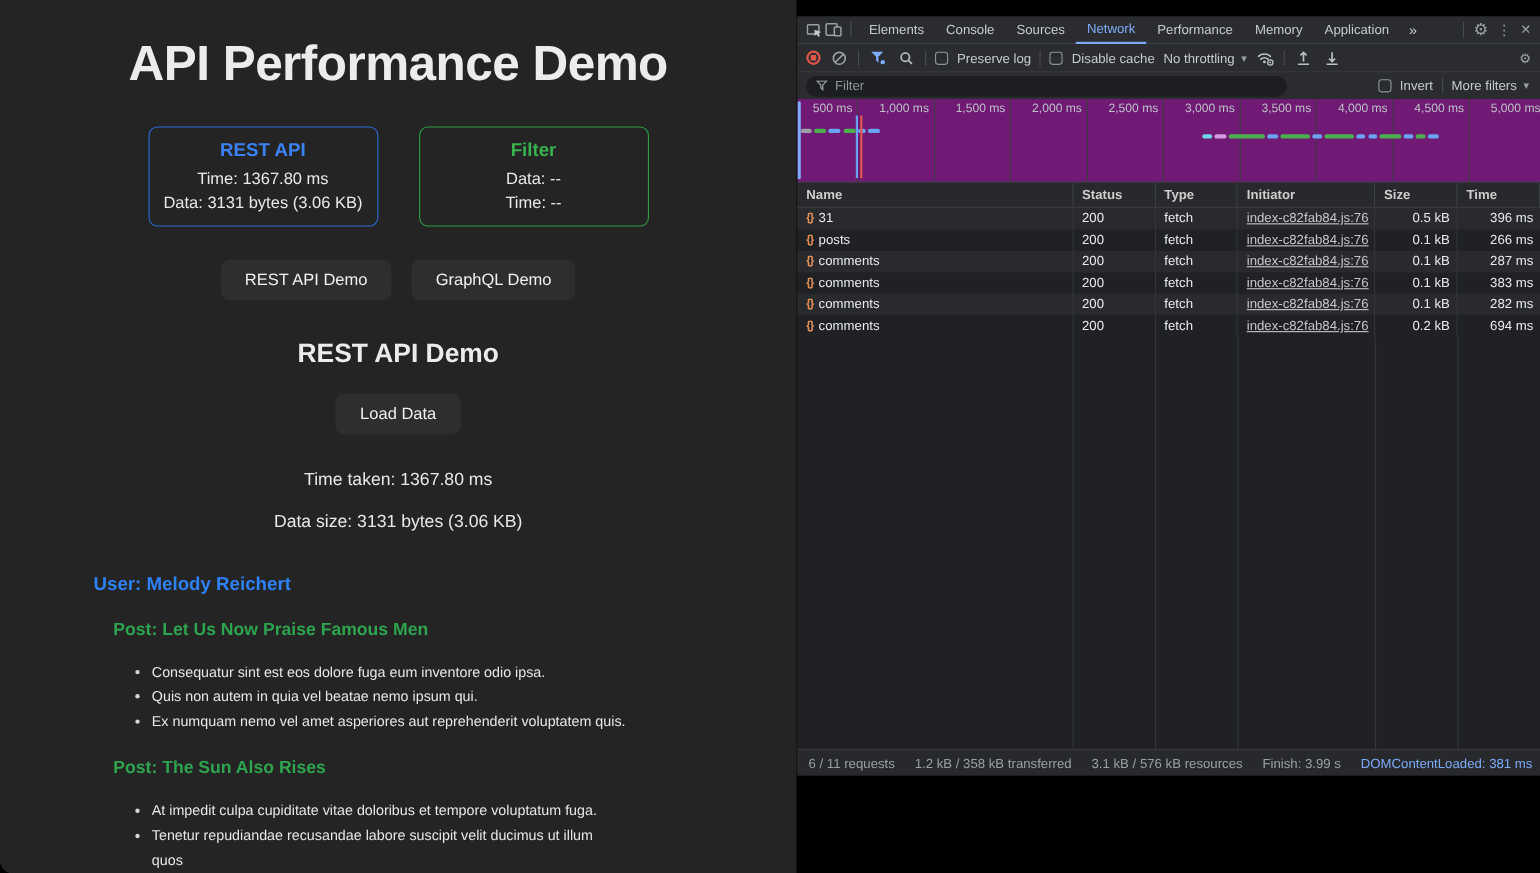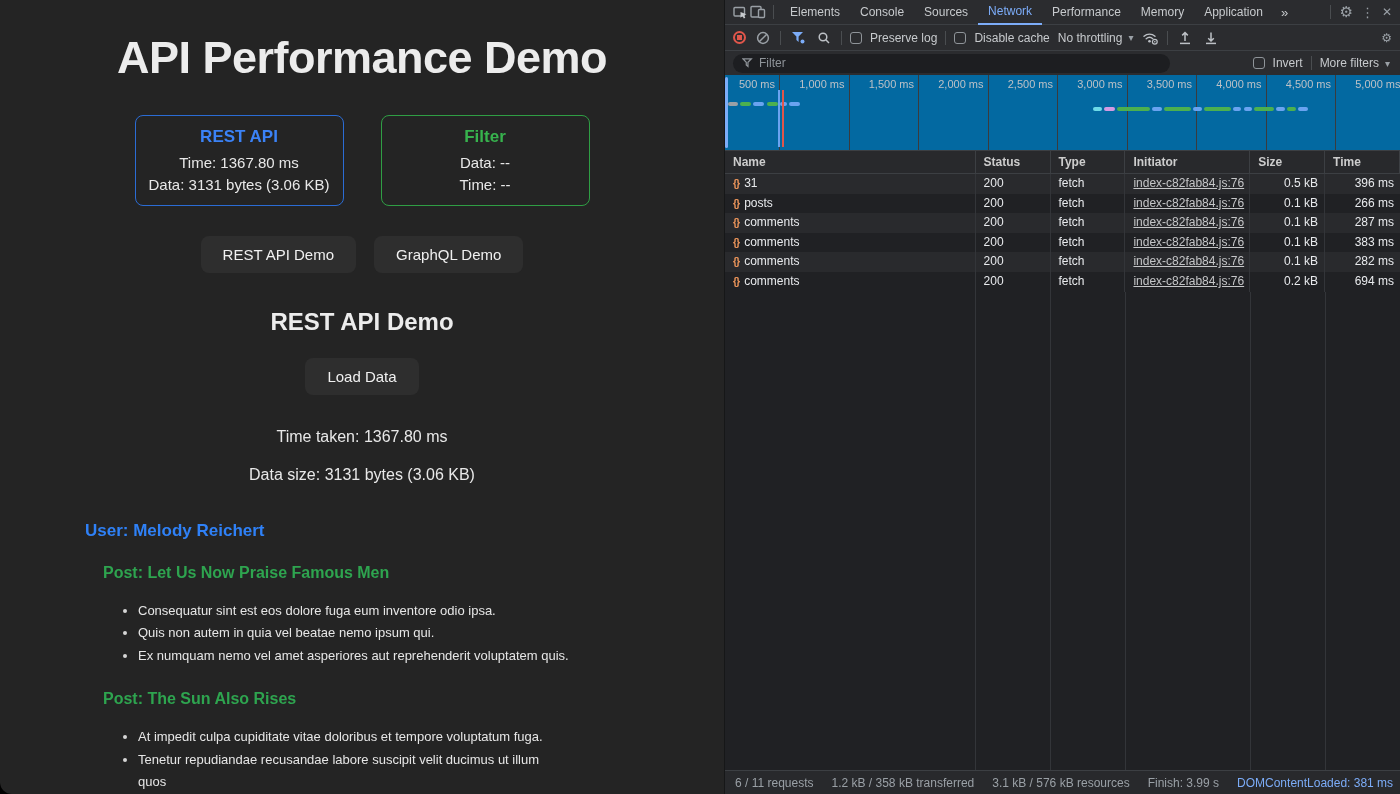--- a/index.html
+++ b/index.html
@@ -27,21 +27,21 @@
   .load-row { display:flex; justify-content:center; margin-top:22px; }
   .stat-line { text-align:center; font-size:16px; color:#e8e8e8; margin-top:33px; }
   .stat-line + .stat-line { margin-top:20px; }
   .user-heading { margin:37px 0 0 85px; font-size:17px; font-weight:bold; color:#2f81f7; }
   .post-title { margin:23px 0 0 103px; font-size:16px; font-weight:bold; color:#2ea44f; }
   .post-ul { margin:18px 0 0 120px; padding-left:18px; }
   .post-ul li { font-size:13px; color:#e6e6e6; line-height:22.4px; white-space:pre-line; }
   .post-ul li::marker { color:#d6d6d6; }
 
   
-  .devtools { position:absolute; left:724px; top:0; width:676px; height:794px;
+  .devtools { position:absolute; left:724px; top:15px; width:676px; height:690px;
               background:#202124; display:flex; flex-direction:column;
               border-left:1px solid #161718; color:#dfe1e4; font-size:12px; }
   .icon-btn { display:inline-flex; align-items:center; justify-content:center;
               width:18px; height:18px; cursor:pointer; color:#9aa0a6; }
   .vsep { width:1px; height:14px; background:#4a4d50; }
 
   
   .tabbar { height:25px; flex:0 0 25px; background:#2b2c2f; display:flex; align-items:center;
             border-bottom:1px solid #3c3f43; padding-left:6px; }
   .tabbar .tab { padding:0 10px; height:25px; line-height:25px; color:#c7cacd; cursor:pointer; }
@@ -70,21 +70,21 @@
   .filterrow .right { margin-left:auto; display:flex; align-items:center; gap:8px; }
 
   
   .chiprow { height:22px; flex:0 0 22px; background:#2b2c2f; display:flex; align-items:center;
              gap:5px; padding:0 8px; border-bottom:1px solid #3c3f43; }
   .chip { border:1px solid #62666a; border-radius:10px; padding:1px 8px; font-size:11px;
           color:#dfe1e4; cursor:pointer; white-space:nowrap; }
   .chip.selected { background:#15497b; border-color:#3c70a8; color:#d3e5fb; }
 
   
-  .overview { height:76px; flex:0 0 76px; position:relative; background:#0369a1;
+  .overview { height:76px; flex:0 0 76px; position:relative; background:#701a75;
               border-bottom:1px solid #3c3f43; overflow:hidden; }
   .gridline { position:absolute; top:0; bottom:0; width:1px; background:#3a3b3e; }
   .ticklabel { position:absolute; top:3px; width:72px; text-align:right; font-size:11px;
                color:#bdc1c6; white-space:nowrap; }
   .ov-bracket { position:absolute; left:0; top:2px; bottom:2px; width:3px;
                 background:#7cacf8; border-radius:2px; }
   .seg { position:absolute; height:4px; border-radius:2px; }
   .evline { position:absolute; top:15px; bottom:3px; width:1.5px; }
 
   

